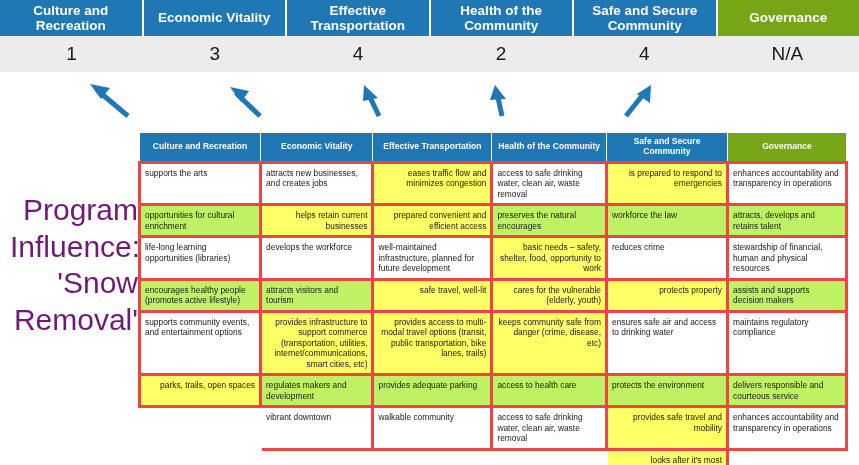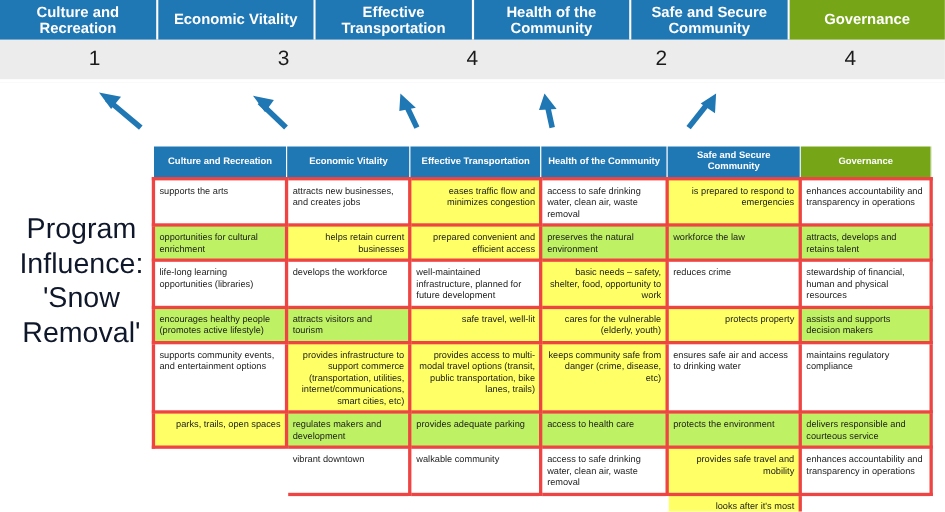--- a/index.html
+++ b/index.html
@@ -62,24 +62,24 @@
     color: #1a1a1a;
     box-sizing: border-box;
   }
 
   
   #program-caption {
     position: absolute;
     left: 10px;
     top: 192px;
     width: 128px;
-    font-size: 26px;
+    font-size: 30px;
     line-height: 1.22;
-    color: #0f172a;
-    text-align: center;
+    color: #701a75;
+    text-align: right;
   }
 
   
   #arrows {
     position: absolute;
     left: 0;
     top: 72px;
     width: 859px;
     height: 66px;
     pointer-events: none;
@@ -152,20 +152,21 @@
     <div class="top-header-cell">Health of the Community</div>
     <div class="top-header-cell">Safe and Secure Community</div>
     <div class="top-header-cell governance">Governance</div>
   </div>
   <div id="top-score-row">
     <div class="top-score-cell">1</div>
     <div class="top-score-cell">3</div>
     <div class="top-score-cell">4</div>
     <div class="top-score-cell">2</div>
     <div class="top-score-cell">4</div>
+    <div class="top-score-cell">N/A</div>
   </div>
 </div>
 
 <svg id="arrows" viewBox="0 0 859 66">
   <g stroke="#1f77b4" stroke-width="5" fill="#1f77b4">
     <g>
       <line x1="128" y1="44" x2="97" y2="18"></line>
       <polygon points="90,12 110,16 101,27" stroke="none"></polygon>
     </g>
     <g>
@@ -219,21 +220,21 @@
         <td>attracts new businesses, and creates jobs</td>
         <td class="hl">eases traffic flow and minimizes congestion</td>
         <td>access to safe drinking water, clean air, waste removal</td>
         <td class="hl">is prepared to respond to emergencies</td>
         <td>enhances accountability and transparency in operations</td>
       </tr>
       <tr class="alt">
         <td>opportunities for cultural enrichment</td>
         <td class="hl">helps retain current businesses</td>
         <td class="hl">prepared convenient and efficient access</td>
-        <td>preserves the natural environment</td>
+        <td>preserves the natural encourages</td>
         <td>workforce the law</td>
         <td>attracts, develops and retains talent</td>
       </tr>
       <tr>
         <td>life-long learning opportunities (libraries)</td>
         <td>develops the workforce</td>
         <td>well-maintained infrastructure, planned for future development</td>
         <td class="hl">basic needs – safety, shelter, food, opportunity to work</td>
         <td>reduces crime</td>
         <td>stewardship of financial, human and physical resources</td>

